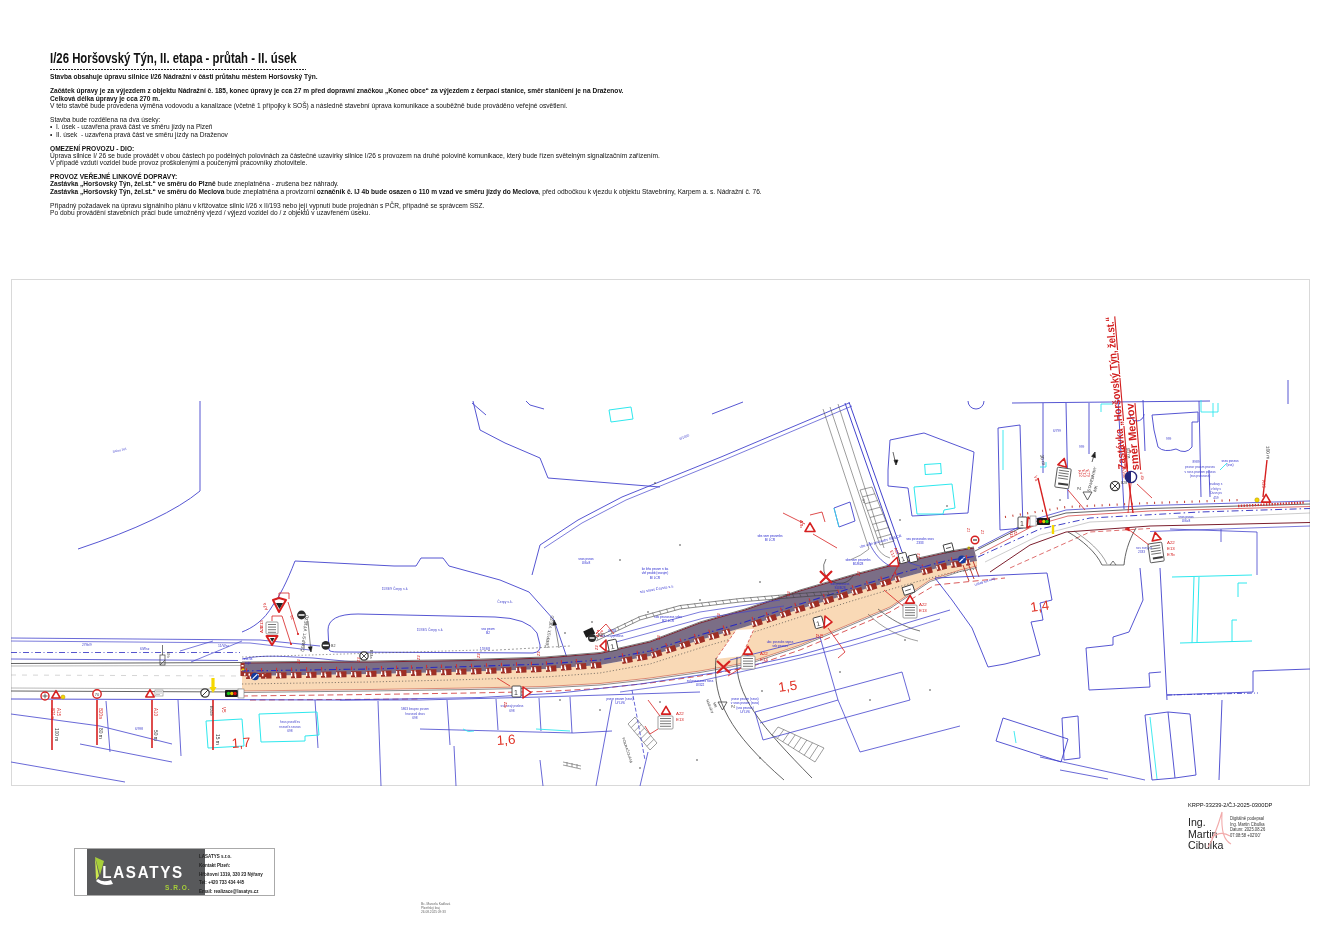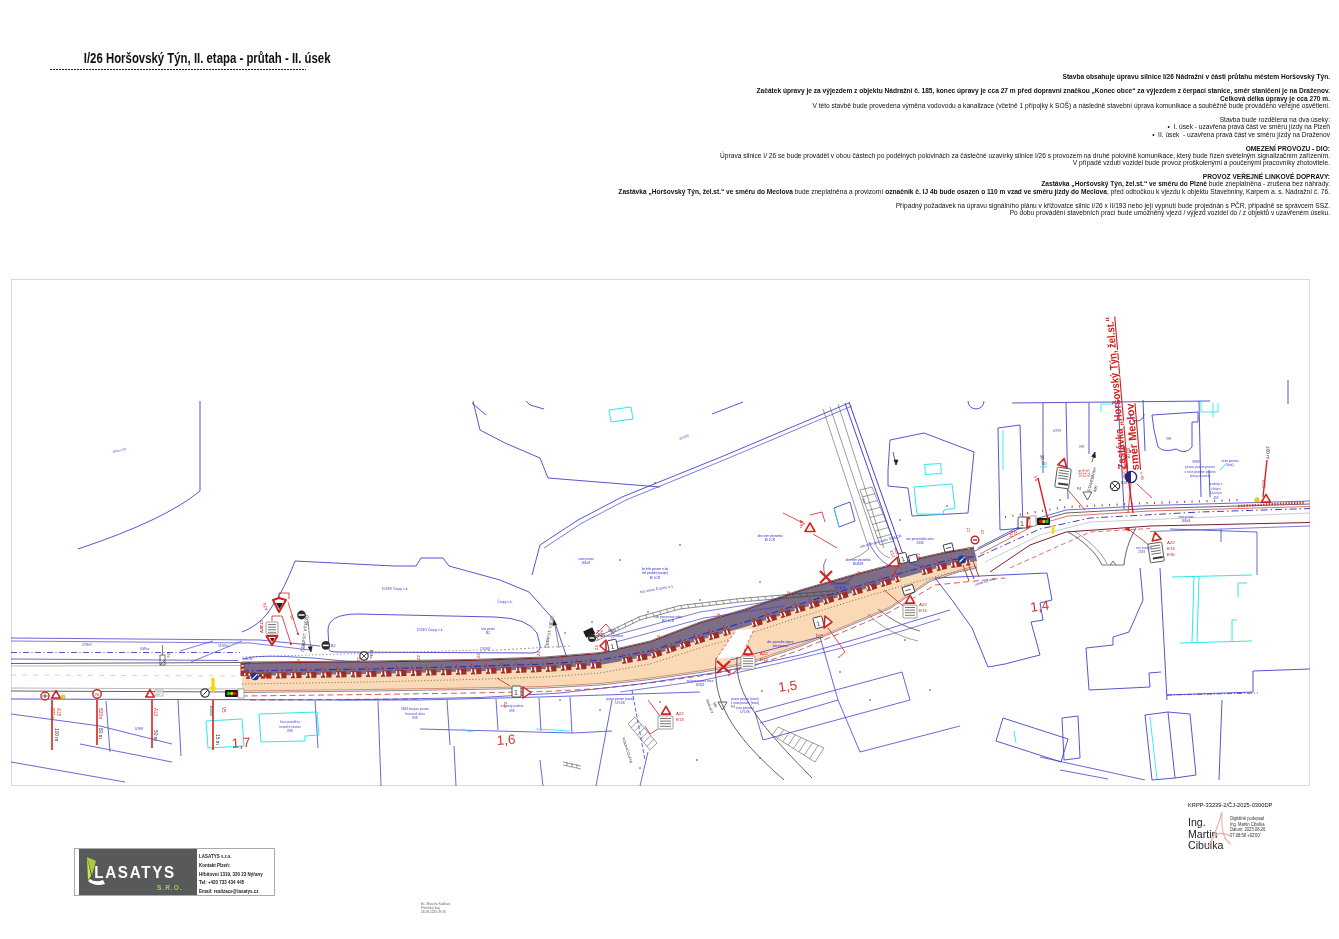--- a/index.html
+++ b/index.html
@@ -1,23 +1,23 @@
 <!DOCTYPE html>
 <html lang="cs"><head><meta charset="utf-8">
 <style>
 html,body{margin:0;padding:0;background:#fff;width:1339px;height:939px;overflow:hidden;}
 body{font-family:"Liberation Sans",sans-serif;position:relative;}
-.hdr{position:absolute;left:50px;top:49px;width:1280px;color:#111;text-align:right;}
+.hdr{position:absolute;left:50px;top:49px;width:1280px;color:#111;}
 .hdr h1{font-size:13.8px;line-height:16px;padding-top:2px;margin:0 0 2px 0;transform:scale(0.825,1);transform-origin:0 0;white-space:nowrap;width:340px;}
 .dash{width:256px;height:1.4px;background:repeating-linear-gradient(90deg,#222 0 1.7px,transparent 1.7px 3px);margin:0 0 3px 0;}
 .t{font-size:6.6px;line-height:7.3px;white-space:nowrap;}
 .b{font-weight:bold;}
 .sp{height:6.7px;}
 .logo-wrap{position:absolute;left:74px;top:848px;width:199px;height:46px;border:1px solid #aaa;background:#fff;}
-.logo-dark{position:absolute;left:4px;top:0;width:118px;height:46px;background:#58595b;}
+.logo-dark{position:absolute;left:12px;top:0;width:118px;height:46px;background:#58595b;}
 .logo-txt{position:absolute;left:124px;top:3px;font-size:6px;line-height:8.8px;font-weight:bold;color:#222;white-space:nowrap;transform:scale(0.75,1);transform-origin:0 0;}
 .sig{position:absolute;left:1188px;top:801px;}
 .krpp{font-size:6.1px;color:#111;white-space:nowrap;transform:scale(0.94,1);transform-origin:0 0;}
 .ing{font-size:10.6px;line-height:11.6px;color:#222;margin-top:9px;}
 .digsig{position:absolute;left:1230px;top:816px;font-size:4.5px;line-height:5.5px;color:#333;white-space:nowrap;transform:scale(0.92,1);transform-origin:0 0;}
 .tiny{position:absolute;left:421px;top:902px;font-size:3.2px;line-height:4px;color:#666;}
 </style></head>
 <body>
 
 <div class="hdr">

